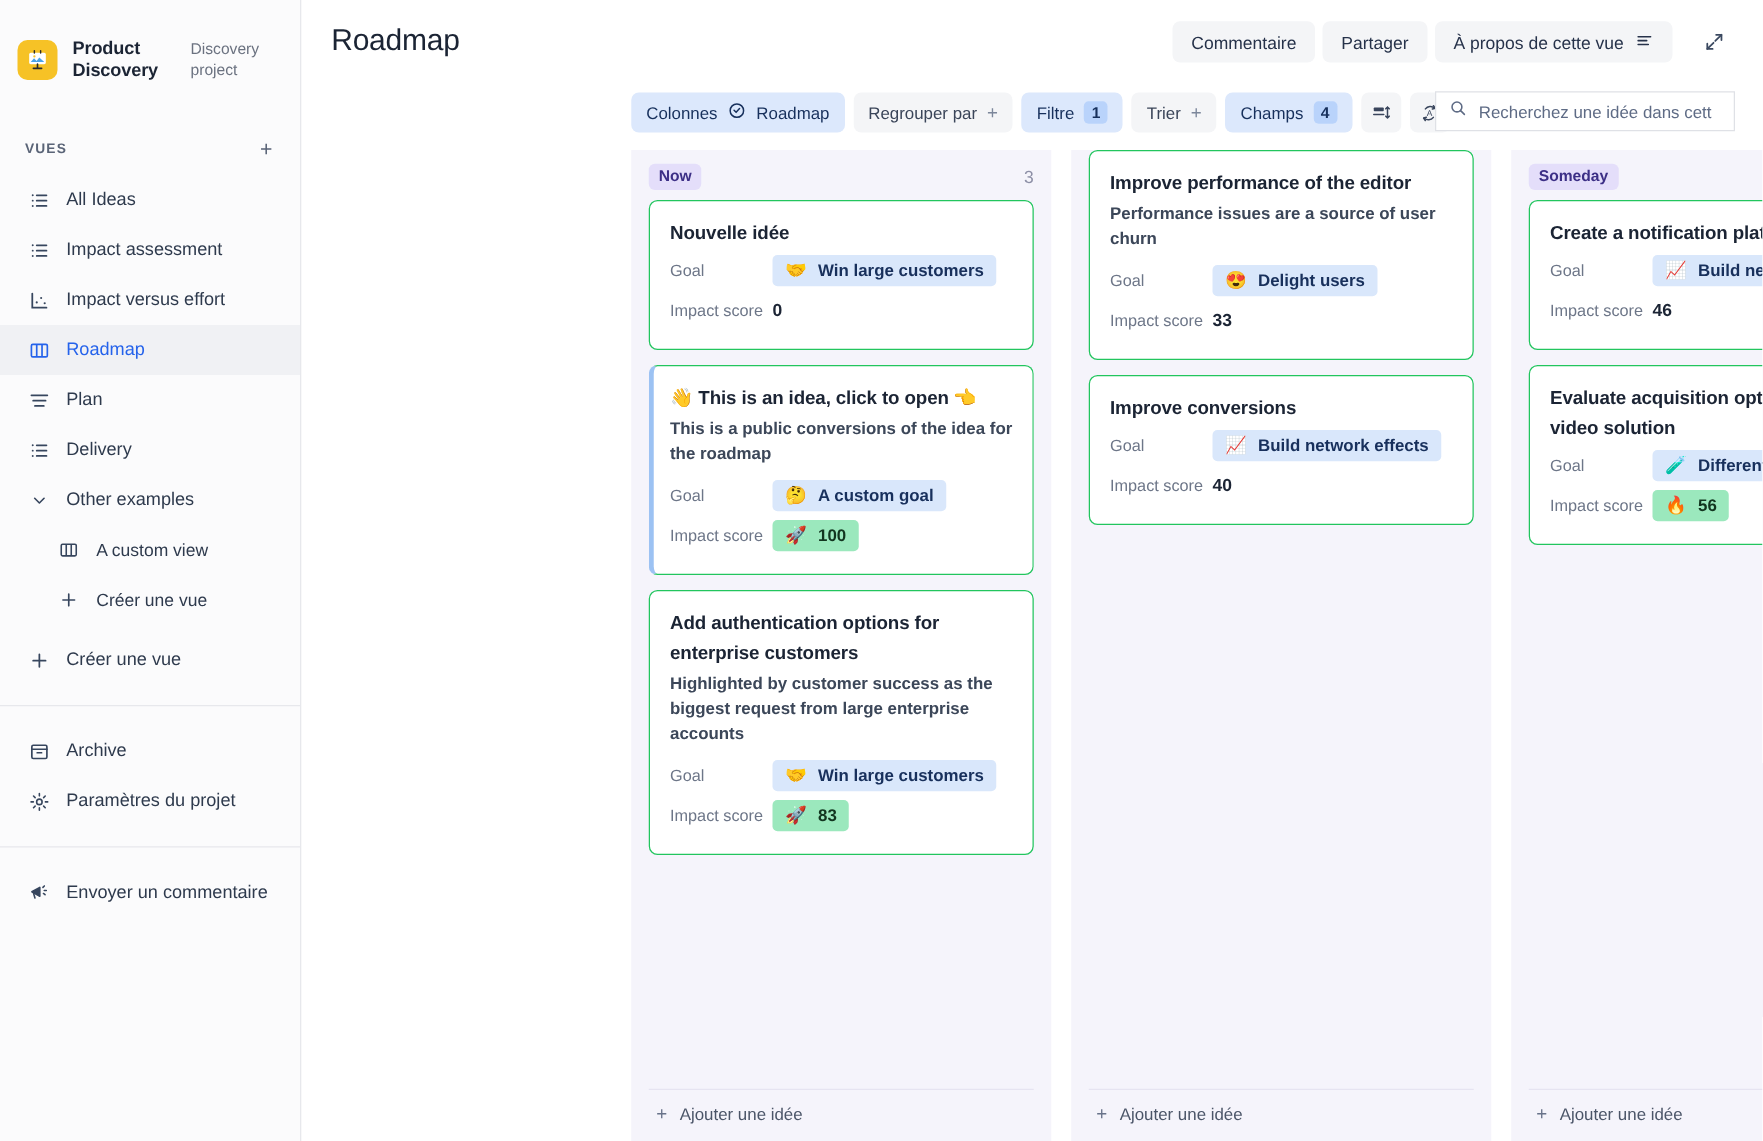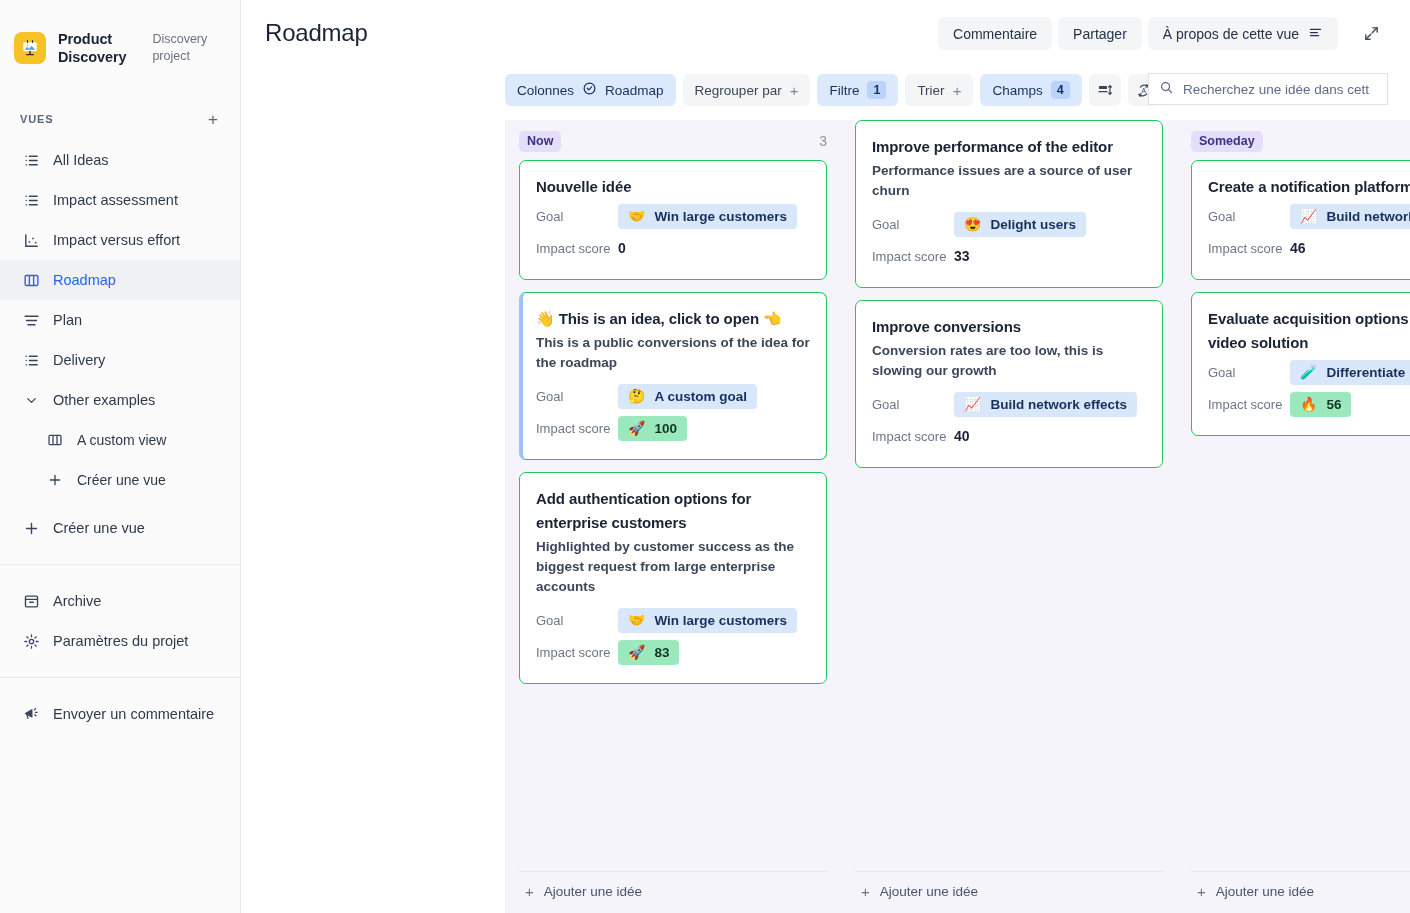--- a/index.html
+++ b/index.html
@@ -104,21 +104,21 @@
     background: #fff; display: flex; align-items: center; gap: 9px; padding: 0 10px;
   }
   .search-box input {
     border: none; outline: none; flex: 1 1 auto; font-size: 13.5px;
     color: #31405a; font-family: "Liberation Sans", sans-serif; background: transparent;
   }
   .search-box input::placeholder { color: #5e6b85; }
 
   
   .board {
-    flex: 1 1 auto; display: flex; align-items: stretch; 
+    flex: 1 1 auto; display: flex; align-items: stretch; gap: 16px;
     padding: 0 0 0 264px; overflow: hidden; position: relative;
   }
   .column {
     width: 336px; flex: 0 0 336px;
     background: #f5f4fb;
     display: flex; flex-direction: column;
     position: relative;
   }
   .col-head {
     display: flex; align-items: center; justify-content: space-between;
@@ -507,21 +507,20 @@
               </span>
             </div>
             <div class="field-row">
               <span class="field-label">Impact score</span>
               <span class="score-plain">33</span>
             </div>
           </div>
 
           <div class="card">
             <div class="card-title">Improve conversions</div>
-            <div class="card-desc">Conversion rates are too low, this is slowing our growth</div>
             <div class="field-row">
               <span class="field-label">Goal</span>
               <span class="tag">
                 <span class="emoji">📈</span>
                 <span>Build network effects</span>
               </span>
             </div>
             <div class="field-row">
               <span class="field-label">Impact score</span>
               <span class="score-plain">40</span>

